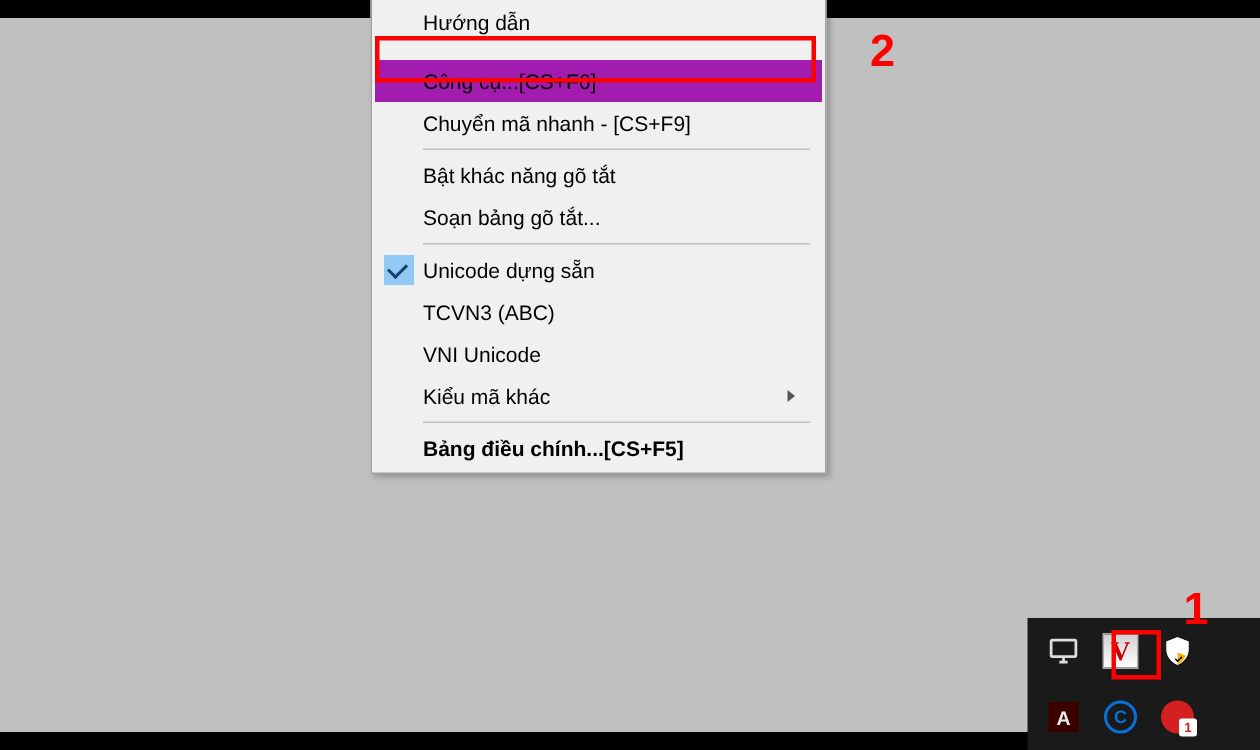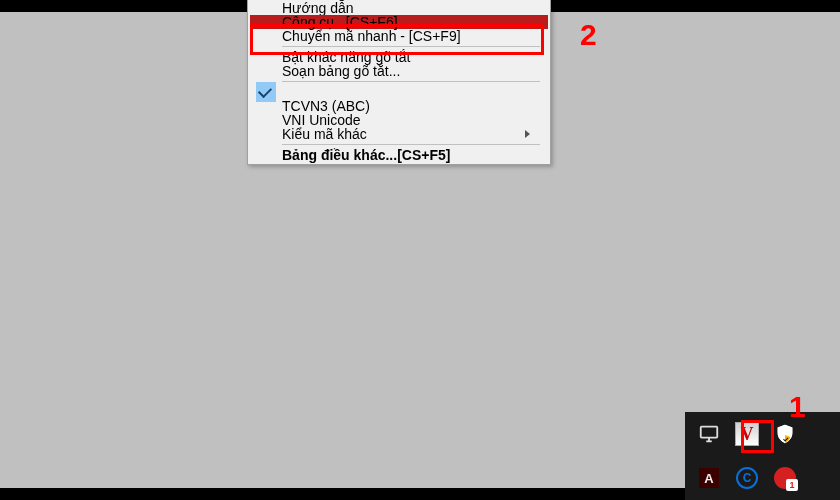--- a/index.html
+++ b/index.html
@@ -29,41 +29,42 @@
       background: #f0f0f0;
       border: 1px solid #a0a0a0;
       box-shadow: 2px 2px 4px rgba(0,0,0,0.25);
       font-size: 14px;
       color: #000;
       padding: 2px 2px;
     }
     .menu-item {
       display: flex;
       align-items: center;
-      height: 14px;
+      height: 28px;
       padding: 0 18px 0 0;
       position: relative;
       cursor: default;
     }
     .menu-icon-slot {
       width: 32px;
       display: flex;
       align-items: center;
       justify-content: center;
       flex-shrink: 0;
     }
     .menu-label {
       flex: 1;
       white-space: nowrap;
     }
     .menu-label.bold {
       font-weight: bold;
     }
     .menu-item.hover {
-      background: #b91c1c;
+      background: #a21caf;
+      margin-top: 11px;
     }
     .menu-sep {
       height: 1px;
       background: #c0c0c0;
       margin: 3px 8px 3px 32px;
     }
     .checkmark {
       display: inline-block;
       width: 20px;
       height: 20px;
@@ -240,38 +241,39 @@
   </div>
   <div class="menu-item">
     <div class="menu-icon-slot"></div>
     <div class="menu-label">Soạn bảng gõ tắt...</div>
   </div>
   <div class="menu-sep"></div>
   <div class="menu-item">
     <div class="menu-icon-slot">
       <span class="checkmark"></span>
     </div>
+    <div class="menu-label">Unicode dựng sẵn</div>
   </div>
   <div class="menu-item">
     <div class="menu-icon-slot"></div>
     <div class="menu-label">TCVN3 (ABC)</div>
   </div>
   <div class="menu-item">
     <div class="menu-icon-slot"></div>
     <div class="menu-label">VNI Unicode</div>
   </div>
   <div class="menu-item">
     <div class="menu-icon-slot"></div>
     <div class="menu-label">Kiểu mã khác</div>
     <span class="sub-arrow"></span>
   </div>
   <div class="menu-sep"></div>
   <div class="menu-item">
     <div class="menu-icon-slot"></div>
-    <div class="menu-label bold">Bảng điều khác...[CS+F5]</div>
+    <div class="menu-label bold">Bảng điều chính...[CS+F5]</div>
   </div>
 </div>
 
 <div class="highlight-box highlight-cong-cu"></div>
 <div class="annot n2">2</div>
 
 <div class="tray">
   <div class="tray-row">
     <div class="tray-icon icon-monitor">
       <svg viewBox="0 0 24 24" fill="none" stroke="#ddd" stroke-width="2">

